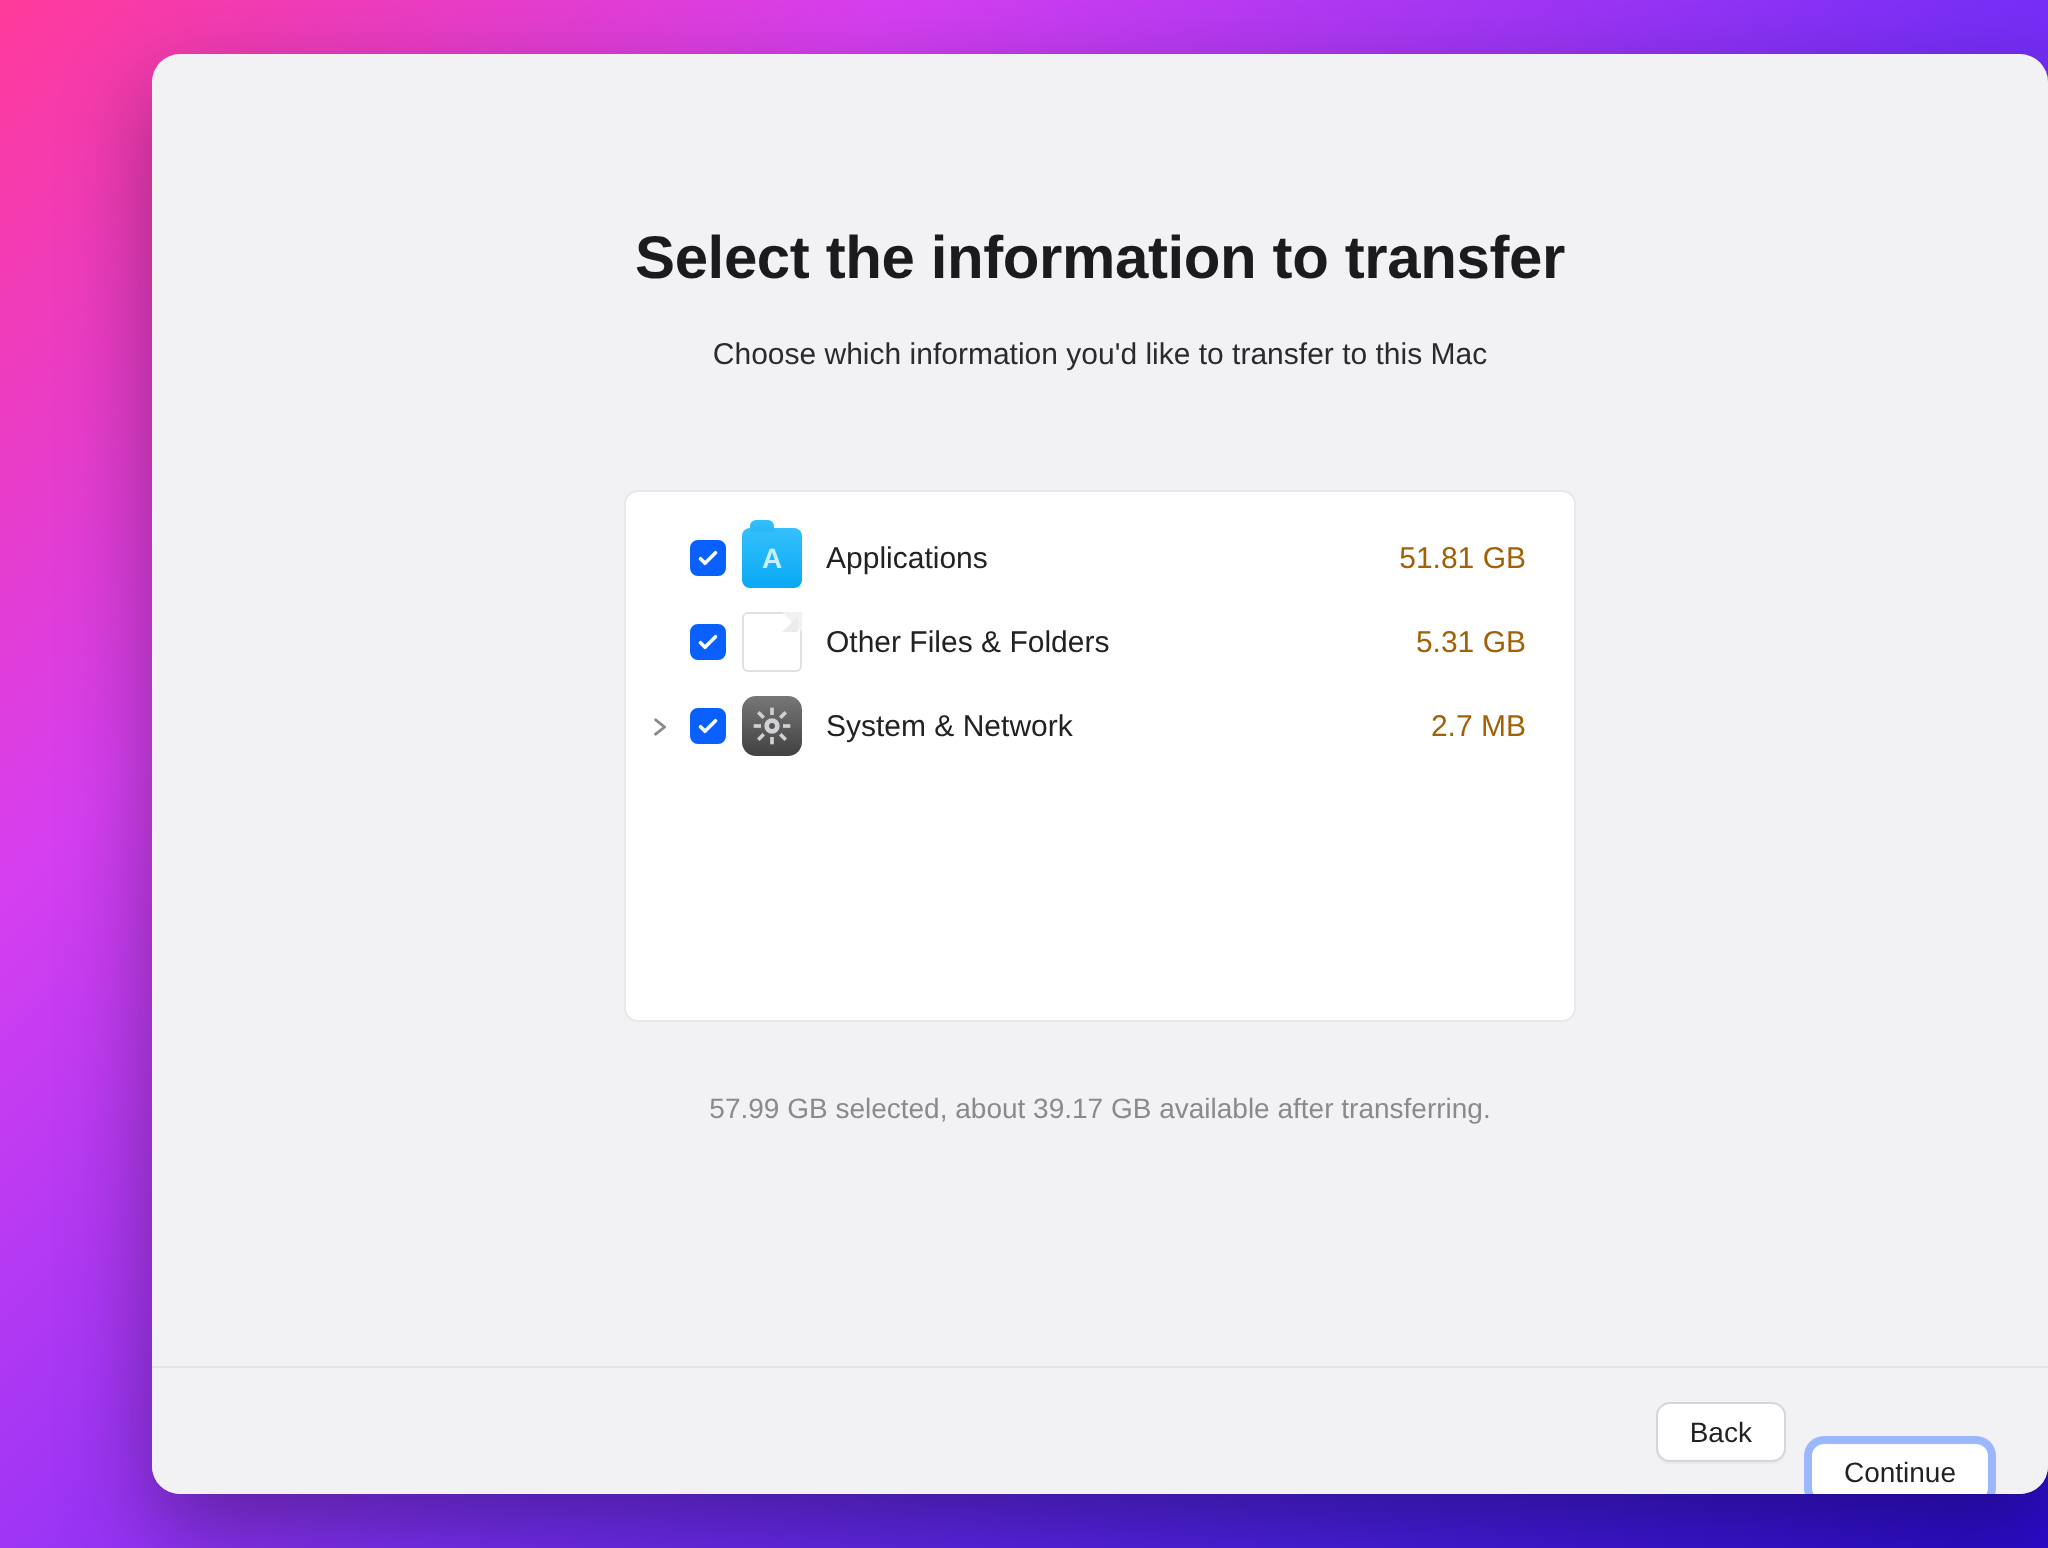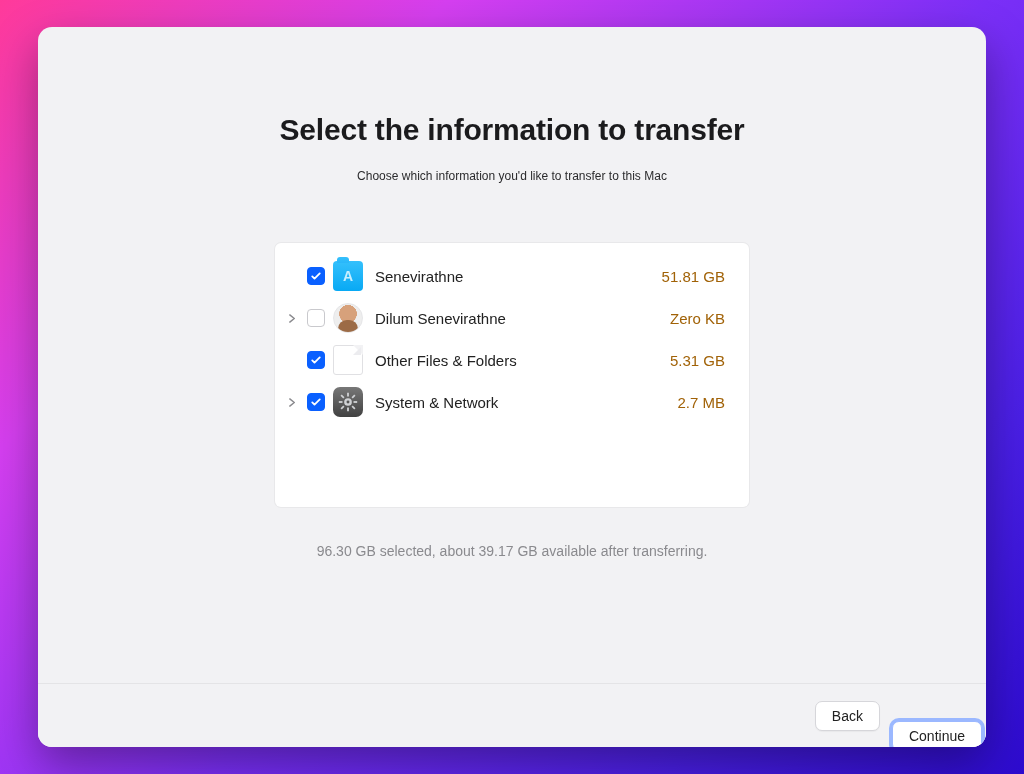--- a/index.html
+++ b/index.html
@@ -1,36 +1,36 @@
 <!DOCTYPE html>
 <html><head>
 <meta charset="utf-8">
 <style>
   * { box-sizing: border-box; margin: 0; padding: 0; }
   html, body { width: 1024px; height: 774px; overflow: hidden; font-family: -apple-system, "Helvetica Neue", Arial, sans-serif; }
   .desktop {
     width: 1024px; height: 774px;
     background: linear-gradient(135deg, #ff3a9a 0%, #d53ff0 25%, #7b2ff7 55%, #4a1fe6 80%, #2d0bcf 100%);
-    display: flex; align-items: center; justify-content: center;
+    display: flex; align-items: center; justify-content: flex-end;
   }
   .window {
     width: 948px; height: 720px;
     background: #f2f2f4;
     border-radius: 14px;
     box-shadow: 0 18px 45px rgba(0,0,0,.35);
     display: flex; flex-direction: column;
     overflow: hidden;
     position: relative;
   }
   .content { flex: 1; display: flex; flex-direction: column; align-items: center; }
   .title {
     margin-top: 86px;
     font-size: 30px; font-weight: 700; color: #1b1b1d; letter-spacing: -.2px;
   }
-  .subtitle { margin-top: 22px; font-size: 12px; color: #2b2b2d; }
+  .subtitle { margin-top: 22px; font-size: 15px; color: #2b2b2d; }
   .panel {
     margin-top: 60px;
     width: 474px; height: 264px;
     background: #ffffff;
     border-radius: 6px;
     padding: 12px 18px 12px 10px;
     box-shadow: 0 0 0 1px rgba(0,0,0,.04);
   }
   .row {
     display: flex; align-items: center;
@@ -57,21 +57,21 @@
     flex-shrink: 0;
   }
   .label { font-size: 15px; color: #222; margin-left: 4px; }
   .spacer { flex: 1; }
   .size { font-size: 15px; color: #a16207; }
   .summary { margin-top: 36px; font-size: 14px; color: #8a8a8e; }
   .footer {
     border-top: 1px solid #e4e4e6;
     height: 64px;
     display: flex; align-items: center; justify-content: flex-end;
-    gap: 12px; padding: 0 4px;
+    gap: 12px; padding: 0 29px;
     background: #f2f2f4;
   }
   .btn {
     height: 30px; padding: 0 16px;
     border-radius: 7px; border: 1px solid #d6d6da;
     background: #ffffff; font-size: 14px; color: #222;
     display: inline-flex; align-items: center; justify-content: center;
     box-shadow: 0 1px 1px rgba(0,0,0,.04);
     cursor: default;
   }
@@ -141,39 +141,25 @@
         <div class="row">
           <span class="chev"></span>
           <span class="cb checked">
             <svg viewBox="0 0 16 16" width="12" height="12">
                 <path d="M3 8.5l3 3 7-7" stroke="#fff" stroke-width="2.4" fill="none" stroke-linecap="round" stroke-linejoin="round"></path>
               </svg>
           </span>
           <span class="icon ic-folder">
               <span class="a">A</span>
             </span>
-          <span class="label">Senevirathne</span>
+          <span class="label">Applications</span>
           <span class="spacer"></span>
           <span class="size">51.81 GB</span>
         </div>
 
-        <div class="row">
-          <span class="chev">
-            <svg viewBox="0 0 10 10" width="9" height="9">
-                <path d="M2 1l5 4-5 4" stroke="#8a8a8e" stroke-width="1.6" fill="none" stroke-linecap="round" stroke-linejoin="round"></path>
-              </svg>
-          </span>
-          <span class="cb">
-            
-          </span>
-          <span class="icon ic-avatar"></span>
-          <span class="label">Dilum Senevirathne</span>
-          <span class="spacer"></span>
-          <span class="size">Zero KB</span>
-        </div>
 
         <div class="row">
           <span class="chev"></span>
           <span class="cb checked">
             <svg viewBox="0 0 16 16" width="12" height="12">
                 <path d="M3 8.5l3 3 7-7" stroke="#fff" stroke-width="2.4" fill="none" stroke-linecap="round" stroke-linejoin="round"></path>
               </svg>
           </span>
           <span class="icon ic-blank"></span>
           <span class="label">Other Files &amp; Folders</span>
@@ -210,21 +196,21 @@
                 </g>
               </svg>
           </span>
           <span class="label">System &amp; Network</span>
           <span class="spacer"></span>
           <span class="size">2.7 MB</span>
         </div>
 
       </div>
 
-      <div class="summary">96.30 GB selected, about 39.17 GB available after transferring.</div>
+      <div class="summary">57.99 GB selected, about 39.17 GB available after transferring.</div>
 
     </div>
 
     <div class="footer">
       <div class="btn">Back</div>
       <div class="btn focus">Continue</div>
     </div>
   </div>
 </div>
 

